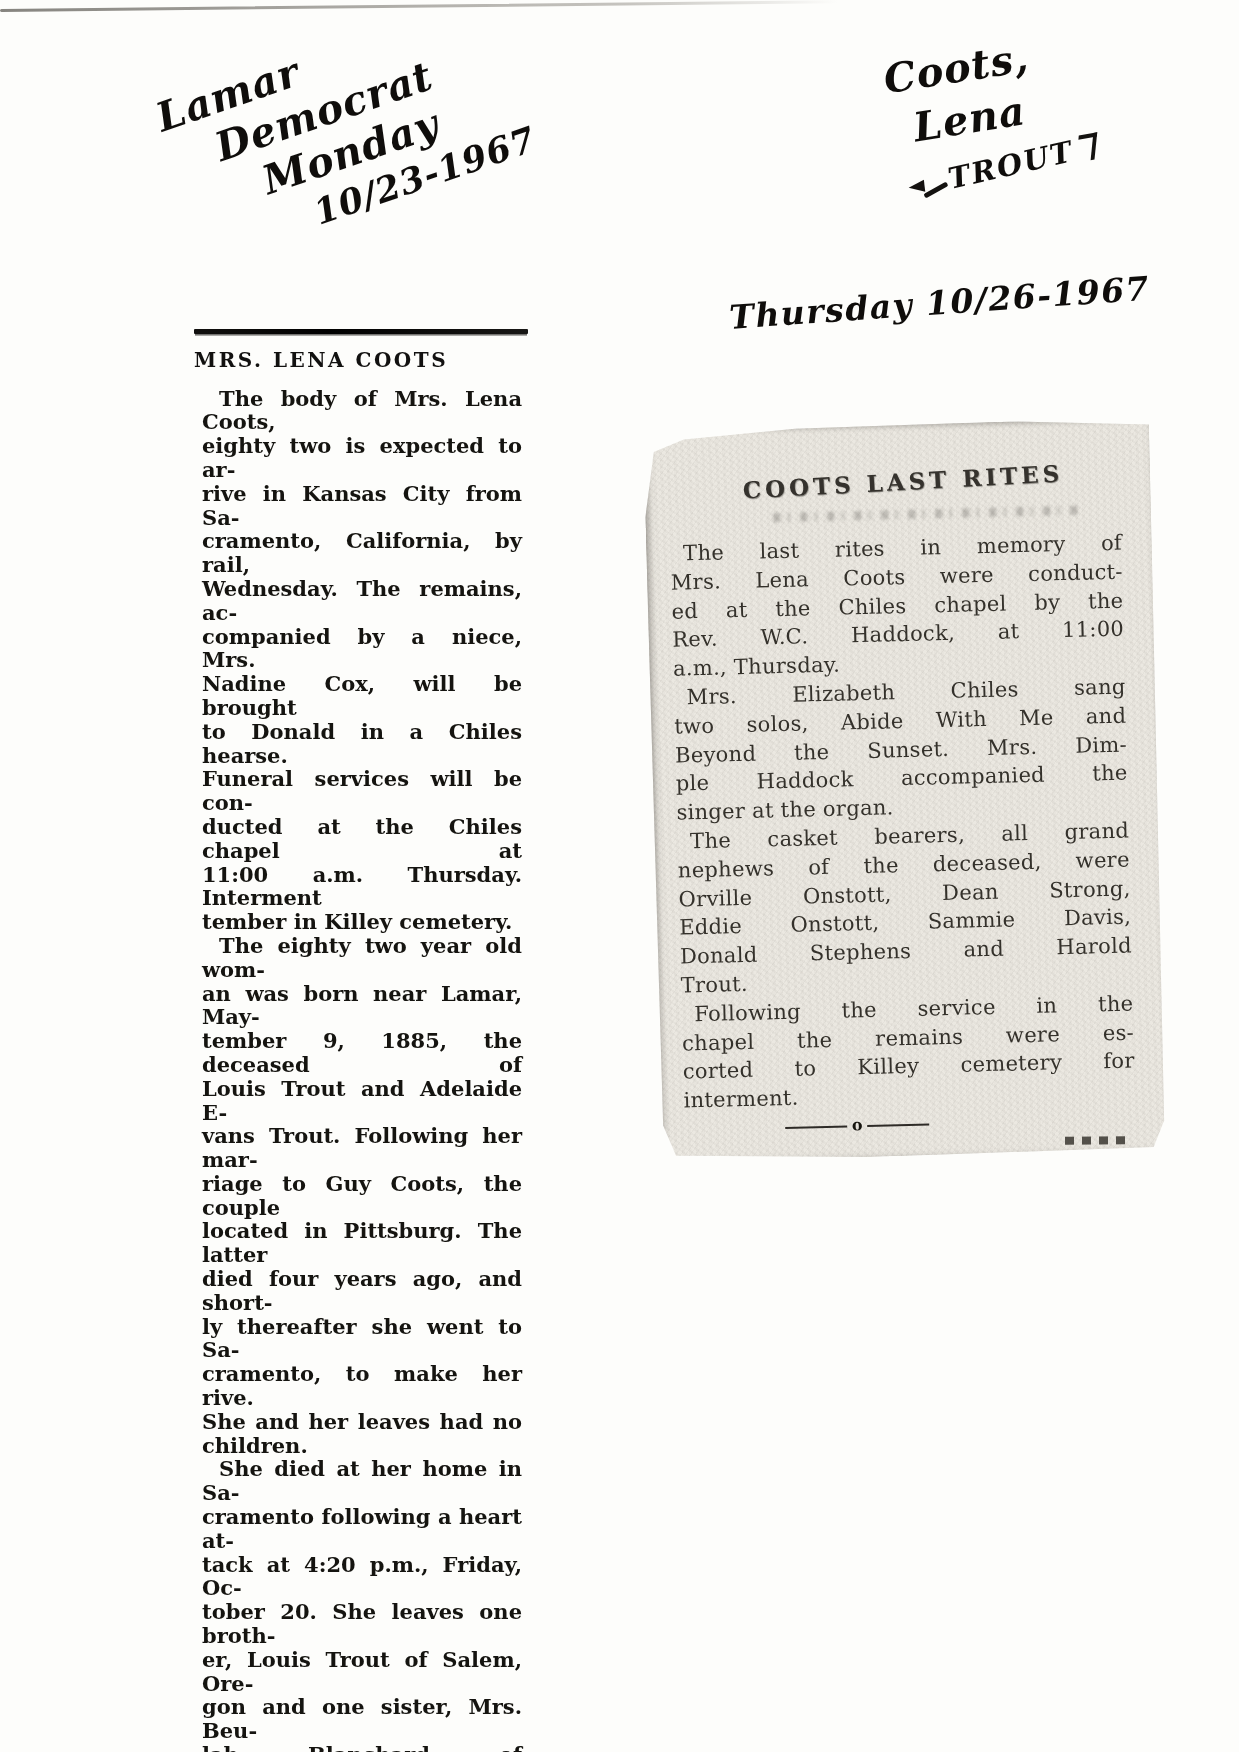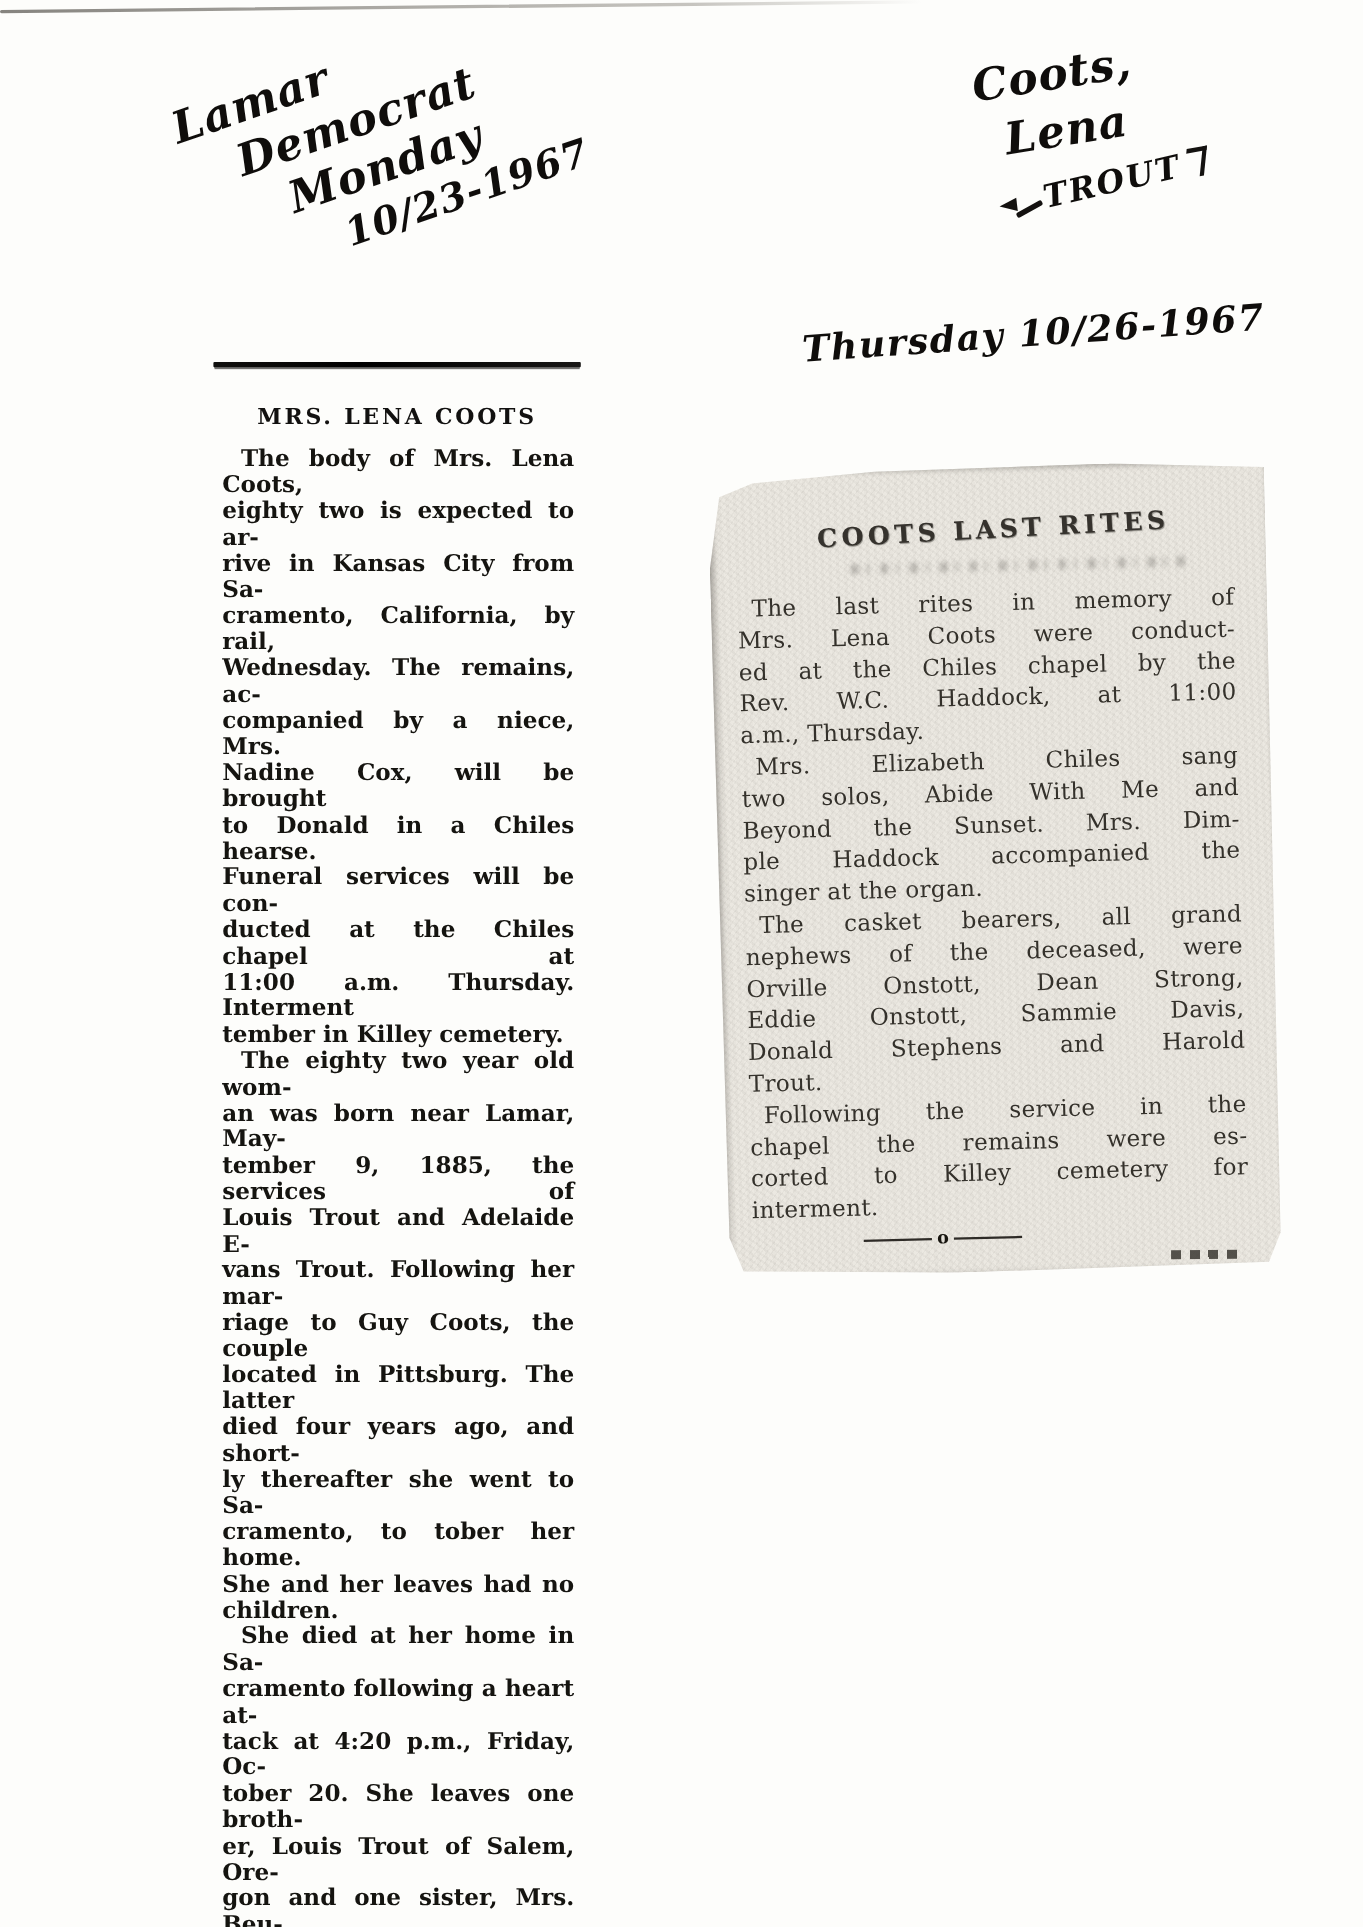--- a/index.html
+++ b/index.html
@@ -33,22 +33,22 @@
   .ast{display:inline-block;width:26px;height:4.5px;background:#141210;margin:0 2px 0 -3px;
        transform:translateY(7px) rotate(-16deg);border-radius:2px;}
   .t7{display:inline-block;width:15px;height:22px;border-top:4.5px solid #141210;
       border-right:4.5px solid #141210;transform:skewX(-16deg) rotate(3deg);margin-left:4px;}
   .hw-date{position:absolute;left:728px;top:298px;transform:rotate(-4deg);transform-origin:left top;
            font-size:33px;letter-spacing:1.5px;}
   
   .clip-left{position:absolute;left:194px;top:329px;width:334px;}
   .rule{height:4.6px;background:linear-gradient(to right,#11100e,#000 40%,#181715);
         box-shadow:0 2.6px 0 -1px rgba(25,24,22,.6);border-radius:1px;}
-  .headline-left{text-align:center;font-weight:bold;font-size:20px;letter-spacing:2.5px;
-                 margin-top:32px;color:#121110;}
+  .headline-left{font-weight:bold;font-size:20px;letter-spacing:2.5px;
+                 margin-top:14px;color:#121110;}
   .news-body-left{margin-top:15px;padding:0 6px 0 8px;font-size:21px;line-height:23.8px;
                   font-weight:bold;color:#151410;}
   .ln{text-align:justify;text-align-last:justify;}
   .ln.end{text-align-last:left;}
   .ln.ind{text-indent:17px;}
   .odiv{display:flex;align-items:center;justify-content:center;gap:5px;margin-top:9px;}
   .odiv .bar{width:62px;height:2.6px;background:#121110;}
   .odiv .oo{font-weight:bold;font-size:16px;line-height:10px;transform:translateY(-1px);}
   
   .clip-right{
@@ -113,28 +113,28 @@
     <div class="ln">Wednesday. The remains, ac-</div>
     <div class="ln">companied by a niece, Mrs.</div>
     <div class="ln">Nadine Cox, will be brought</div>
     <div class="ln">to Donald in a Chiles hearse.</div>
     <div class="ln">Funeral services will be con-</div>
     <div class="ln">ducted at the Chiles chapel at</div>
     <div class="ln">11:00 a.m. Thursday. Interment</div>
     <div class="ln end">tember in Killey cemetery.</div>
     <div class="ln ind">The eighty two year old wom-</div>
     <div class="ln">an was born near Lamar, May-</div>
-    <div class="ln">tember 9, 1885, the services of</div>
+    <div class="ln">tember 9, 1885, the deceased of</div>
     <div class="ln">Louis Trout and Adelaide E-</div>
     <div class="ln">vans Trout. Following her mar-</div>
     <div class="ln">riage to Guy Coots, the couple</div>
     <div class="ln">located in Pittsburg. The latter</div>
     <div class="ln">died four years ago, and short-</div>
     <div class="ln">ly thereafter she went to Sa-</div>
-    <div class="ln">cramento, to tober her home.</div>
+    <div class="ln">cramento, to make her rive.</div>
     <div class="ln">She and her leaves had no</div>
     <div class="ln end">children.</div>
     <div class="ln ind">She died at her home in Sa-</div>
     <div class="ln">cramento following a heart at-</div>
     <div class="ln">tack at 4:20 p.m., Friday, Oc-</div>
     <div class="ln">tober 20. She leaves one broth-</div>
     <div class="ln">er, Louis Trout of Salem, Ore-</div>
     <div class="ln">gon and one sister, Mrs. Beu-</div>
     <div class="ln end">lah Blanchard of Sacramento.</div>
   </div>

